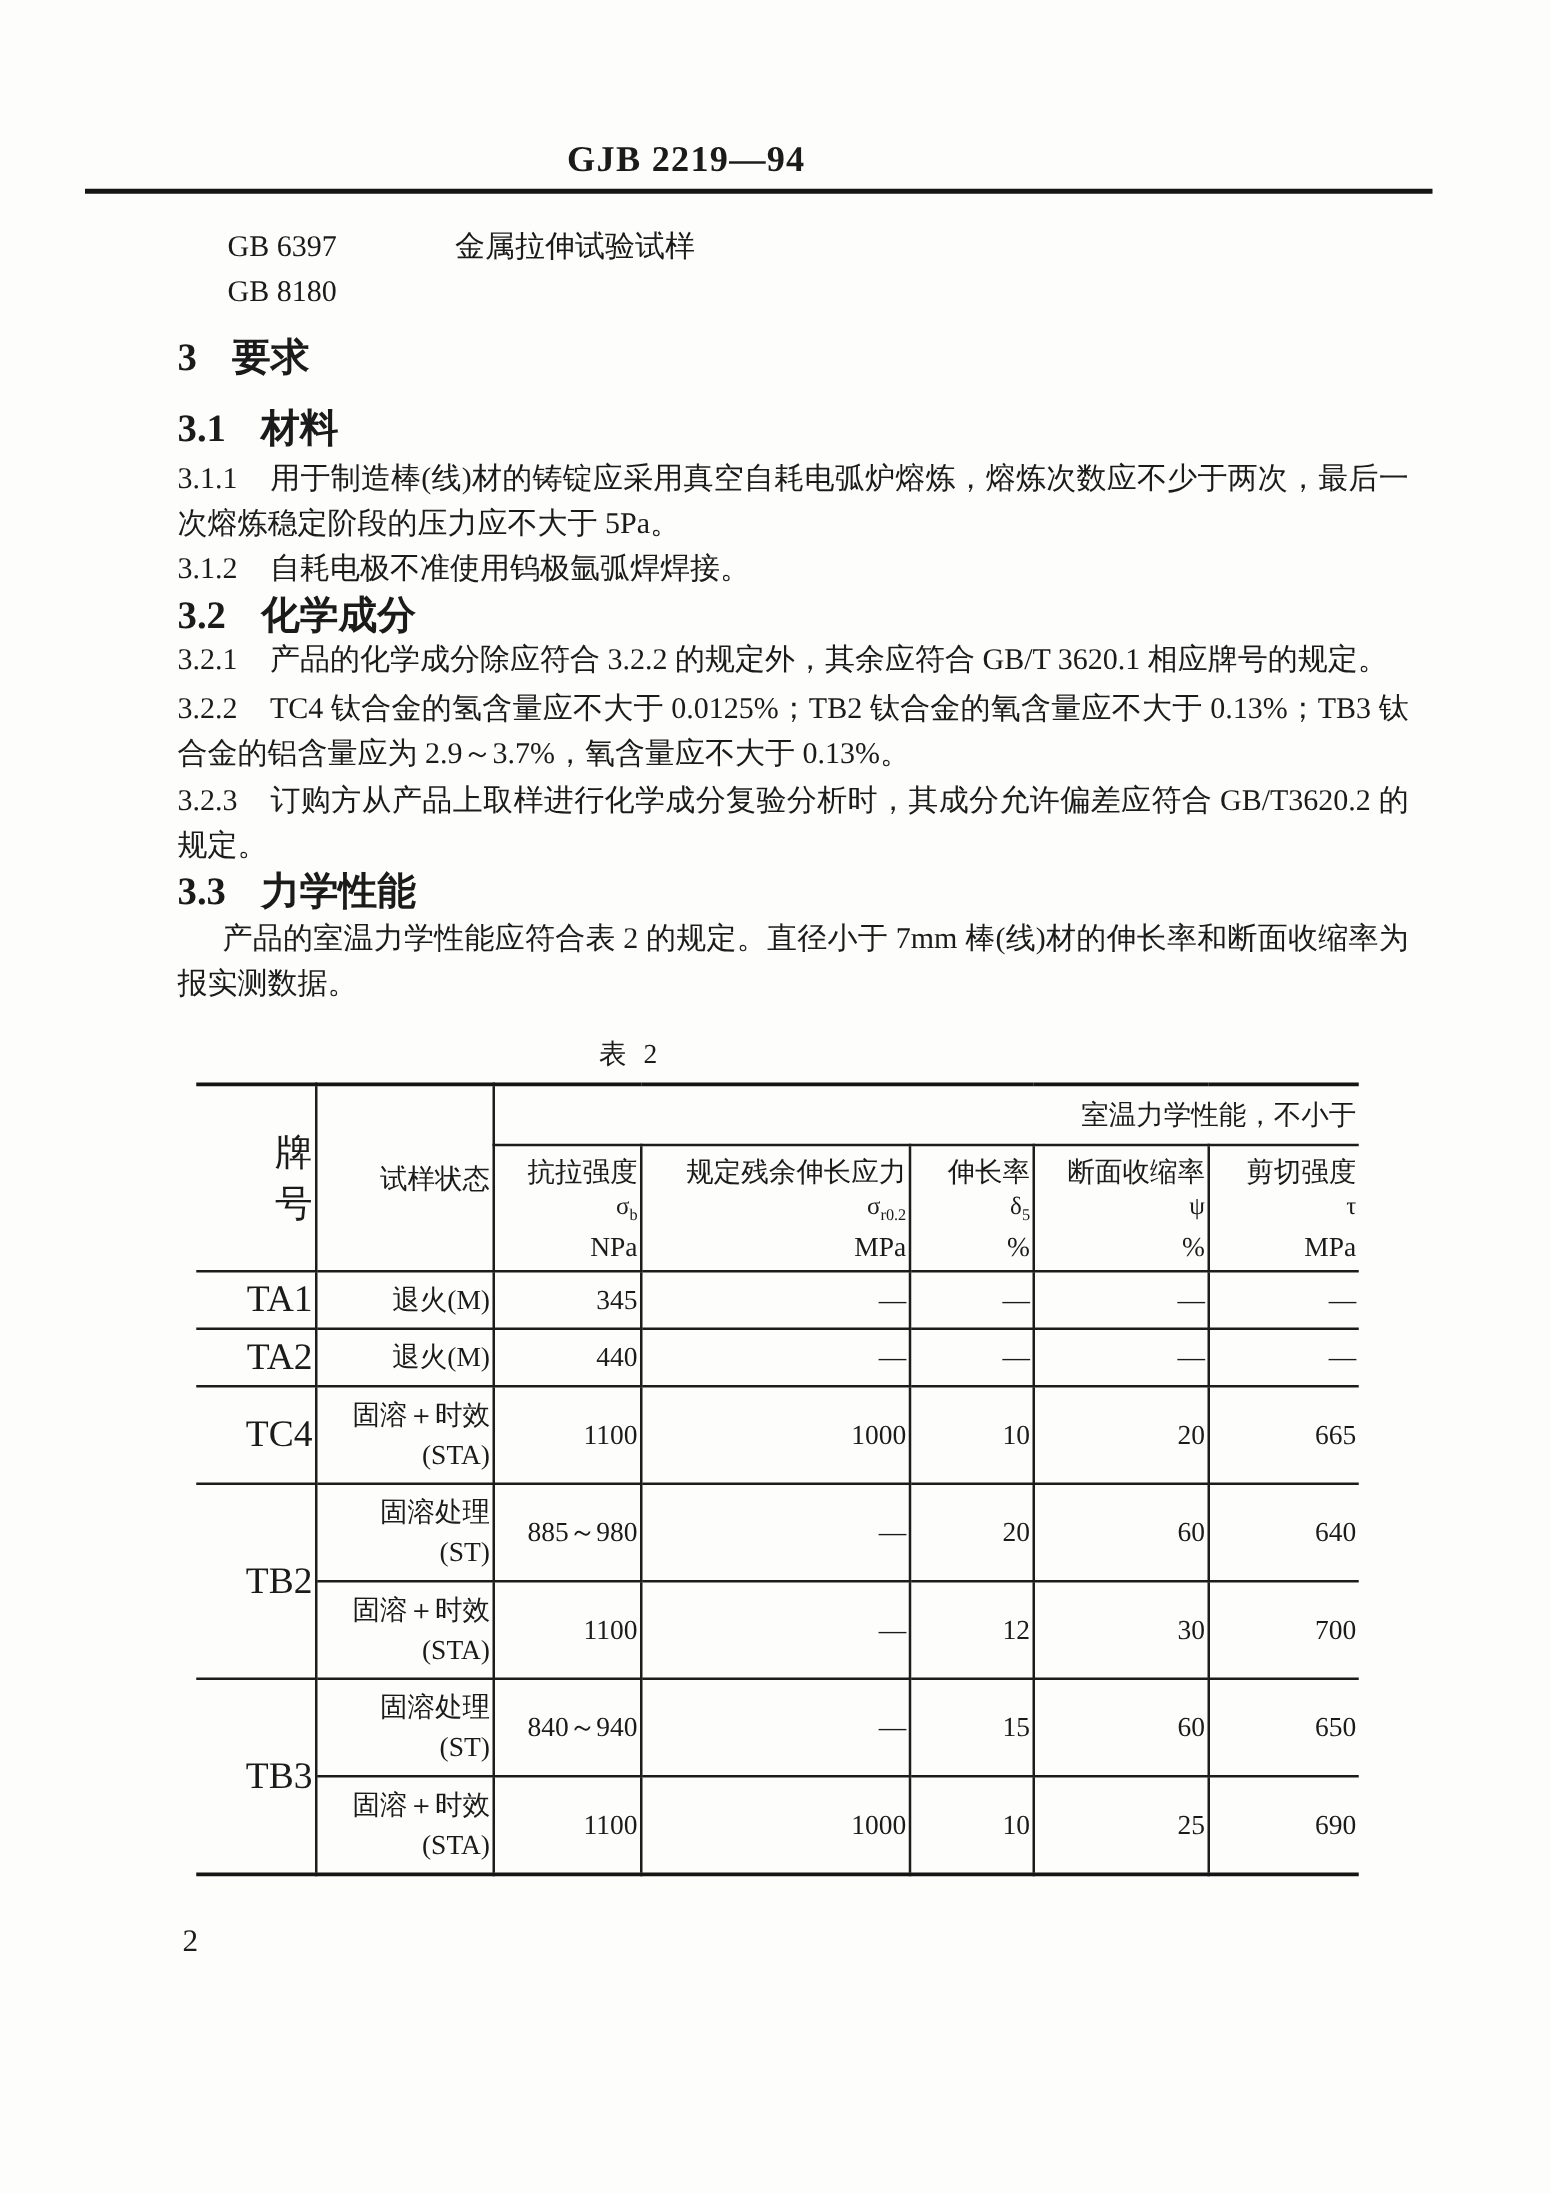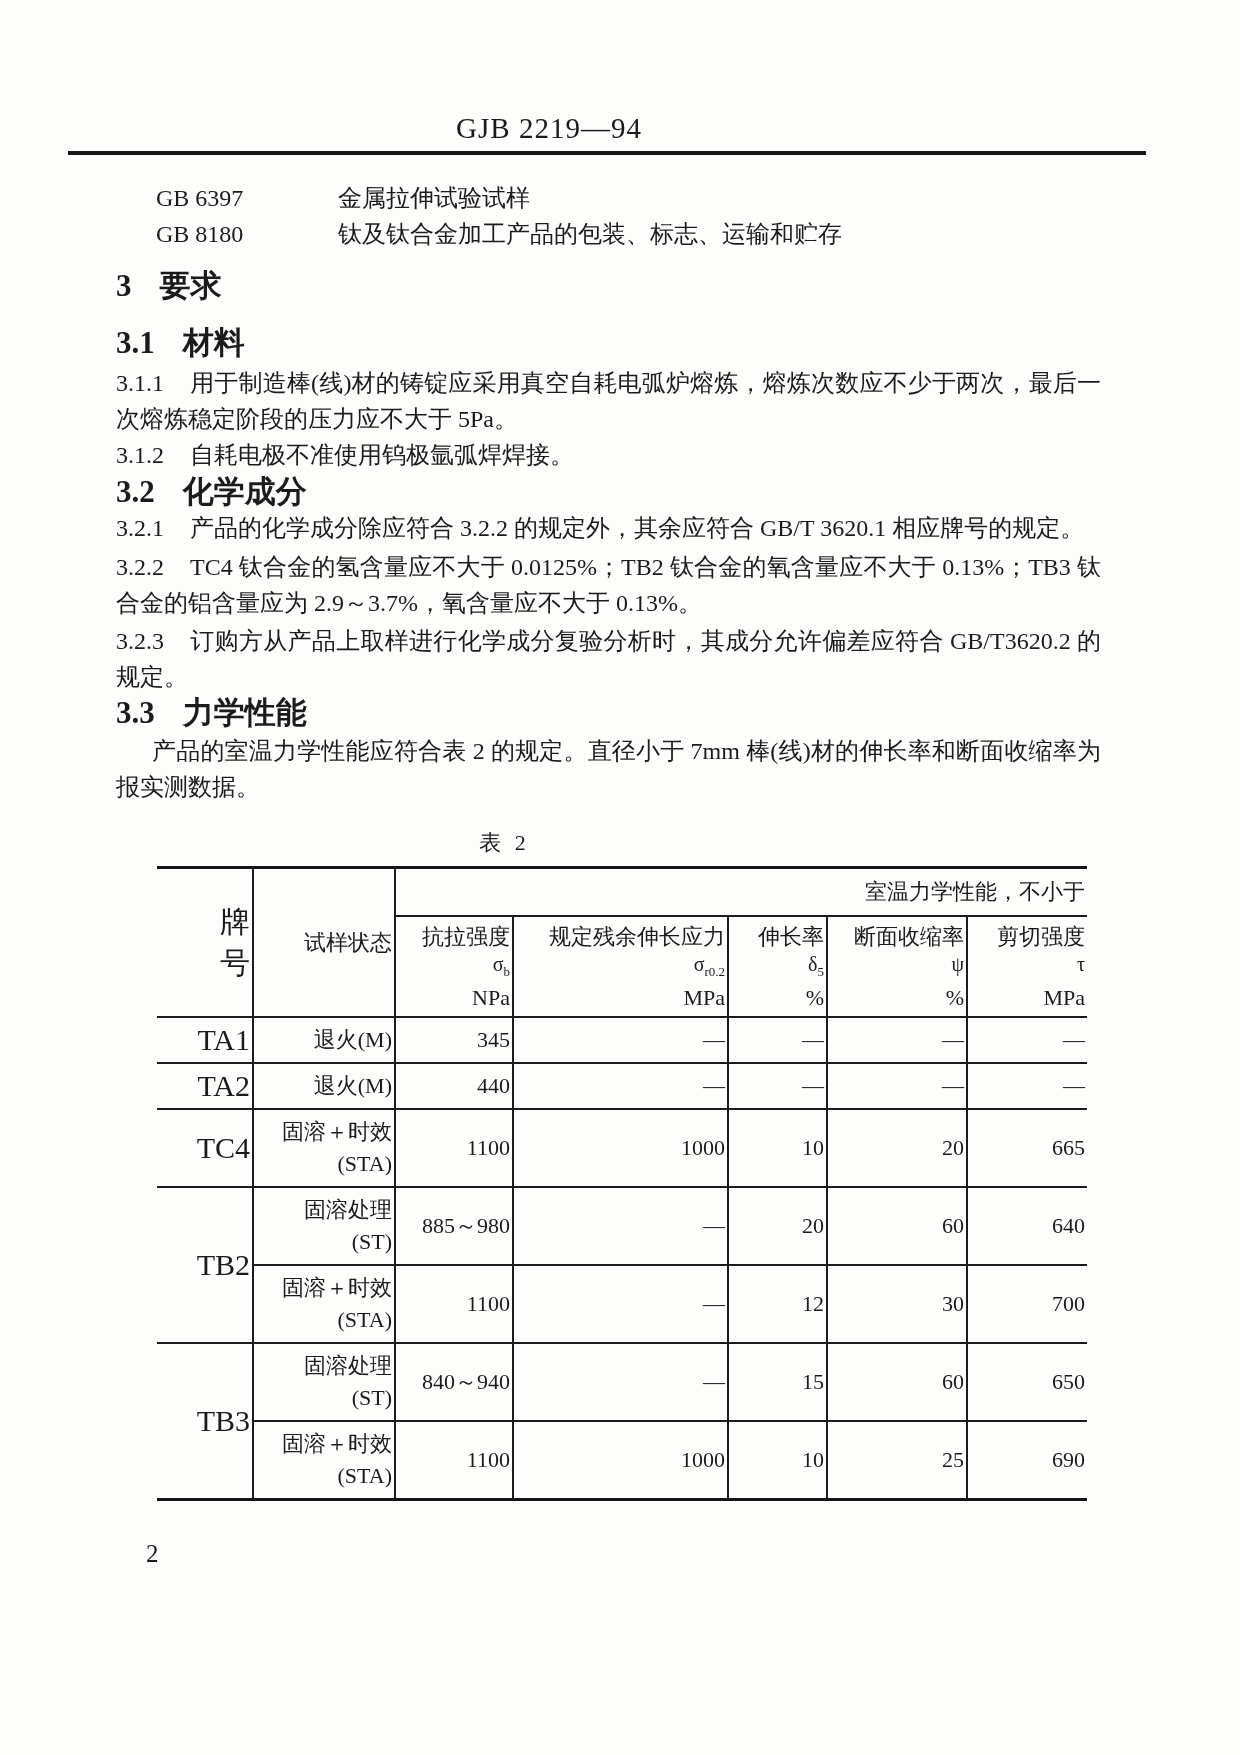--- a/index.html
+++ b/index.html
@@ -9,29 +9,29 @@
     margin:0 auto;
     background:#fdfdfc;
     color:#1b1b1b;
     font-family:"Liberation Serif","DejaVu Serif",serif;
     overflow:hidden;
   }
   
   .doc-title{
     position:absolute;top:112px;left:0;width:1098px;
     text-align:center;
-    font-size:29px;font-weight:normal;letter-spacing:1px;
+    font-size:29px;font-weight:bold;letter-spacing:1px;
   }
   .head-rule{
     position:absolute;top:151px;left:68px;width:1078px;height:4px;
     background:#161616;
   }
   
   .body-flow{
-    position:absolute;top:180px;left:116px;width:985px;
+    position:absolute;top:180px;left:142px;width:985px;
     font-size:24px;line-height:36px;
   }
   .ref-row{display:flex;}
   .ref-code{width:182px;margin-left:40px;flex:0 0 auto;}
   .ref-title{flex:1;}
   .sec-head{font-weight:bold;font-size:31px;}
   .sec-head .num{display:inline-block;margin-right:28px;font-weight:bold;}
   .para{text-align:justify;}
   .para .num{margin-right:26px;font-weight:500;}
   .h-gap16{margin-top:16px;}
@@ -89,21 +89,20 @@
   <div class="head-rule"></div>
 
   <div class="body-flow">
 
     <div class="ref-row">
       <span class="ref-code">GB 6397</span>
       <span class="ref-title">金属拉伸试验试样</span>
     </div>
     <div class="ref-row">
       <span class="ref-code">GB 8180</span>
-      <span class="ref-title">钛及钛合金加工产品的包装、标志、运输和贮存</span>
     </div>
 
     <div class="sec-head h-gap16">
       <span class="num">3</span><span>要求</span>
     </div>
 
     <div class="sec-head h-gap21">
       <span class="num">3.1</span><span>材料</span>
     </div>
 

